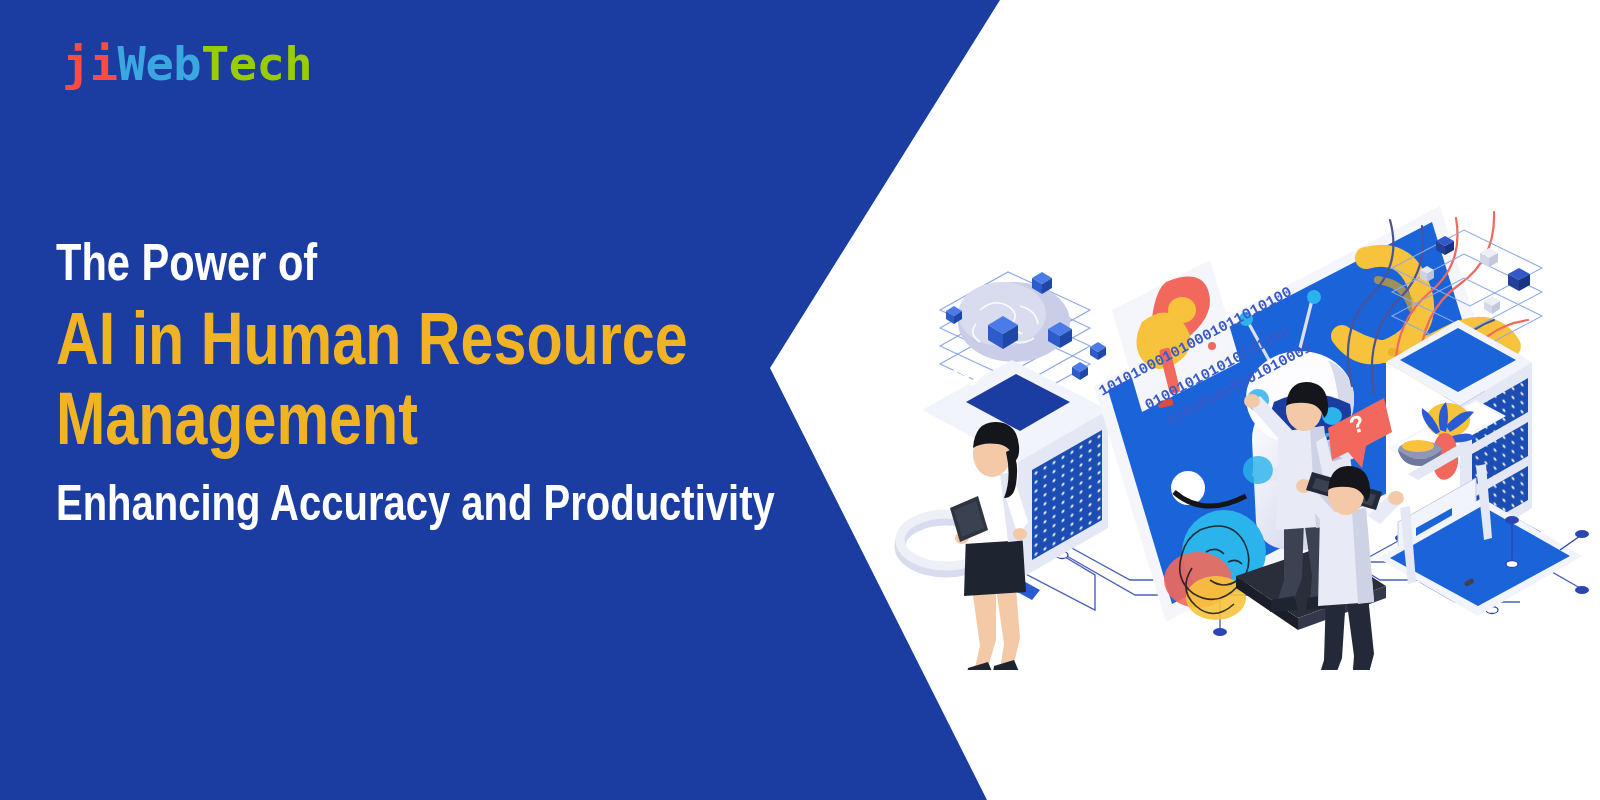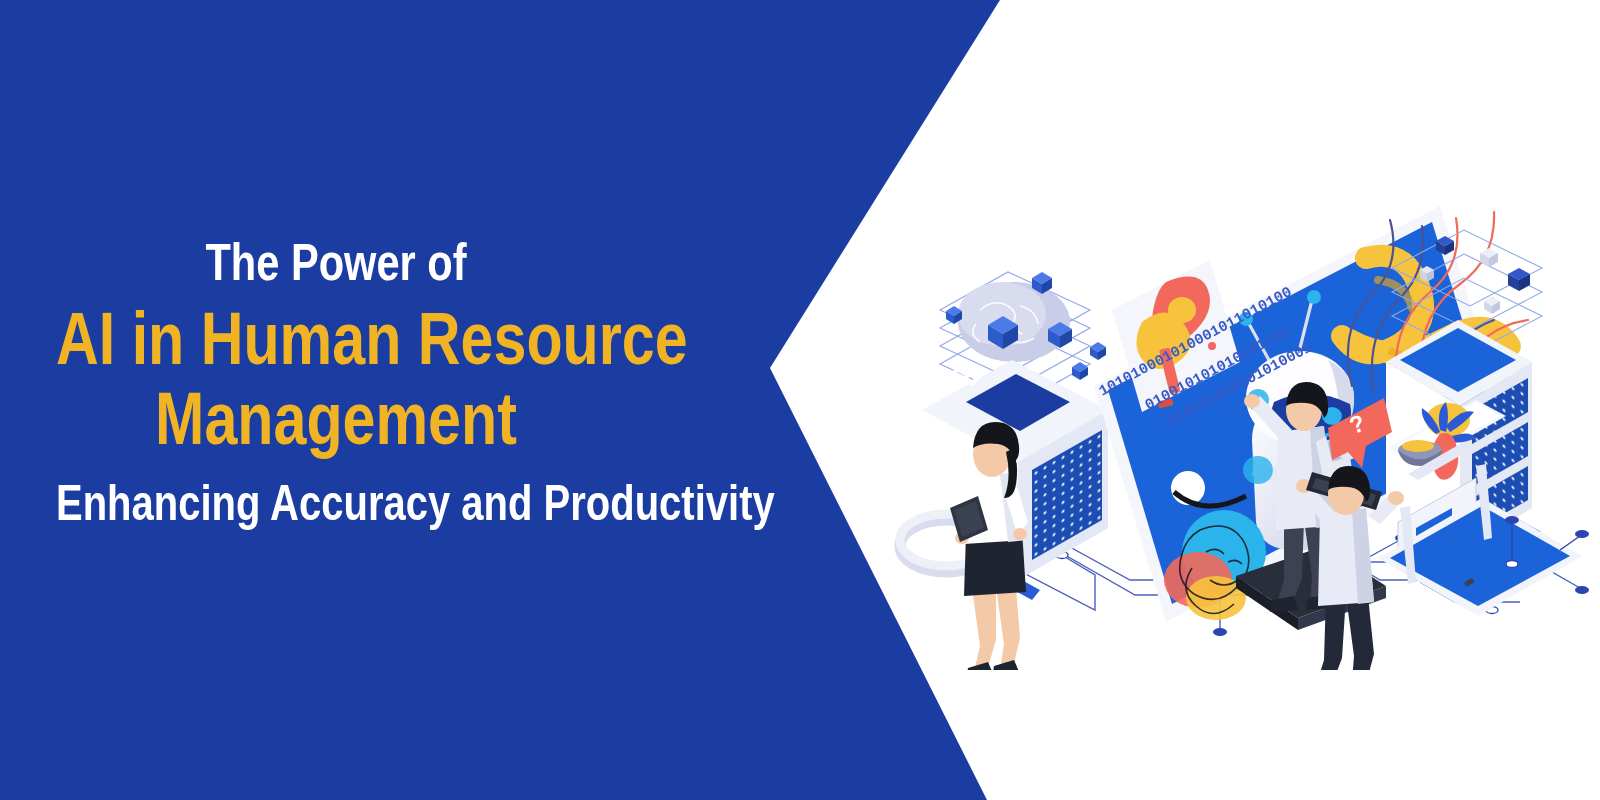--- a/index.html
+++ b/index.html
@@ -25,21 +25,21 @@
     font-family:"DejaVu Sans Mono", monospace;
     font-size:47px;font-weight:bold;letter-spacing:-0.5px;
     white-space:nowrap;line-height:1;
   }
   .logo .seg-ji{color:#FF4B42;}
   .logo .seg-web{color:#3BA7E0;}
   .logo .seg-tech{color:#9ACD00;}
 
   
   .headline{
-    position:absolute;left:56px;top:236px;width:700px;text-align:center;
+    position:absolute;left:56px;top:236px;width:700px;
   }
   .hl-line{
     font-family:"Liberation Sans Narrow","Liberation Sans",sans-serif;
     font-weight:bold;
     transform:scaleX(0.80);
     transform-origin:left center;
     white-space:nowrap;
     line-height:1.0;
   }
   .hl-top{
@@ -61,20 +61,23 @@
   }
   .illus svg{display:block;width:720px;height:560px;}
 </style>
 </head>
 <body>
 
 <div id="banner">
 
   <div class="blue-panel"></div>
 
+  <div class="logo">
+    <span class="seg-ji">ji</span><span class="seg-web">Web</span><span class="seg-tech">Tech</span>
+  </div>
 
   <div class="headline">
     <div class="hl-line hl-top">The Power of</div>
     <div class="hl-line hl-main">AI in Human Resource</div>
     <div class="hl-line hl-main2">Management</div>
     <div class="hl-line hl-sub">Enhancing Accuracy and Productivity</div>
   </div>
 
   <div class="illus">
     <svg viewBox="0 0 720 560" xmlns="http://www.w3.org/2000/svg">

